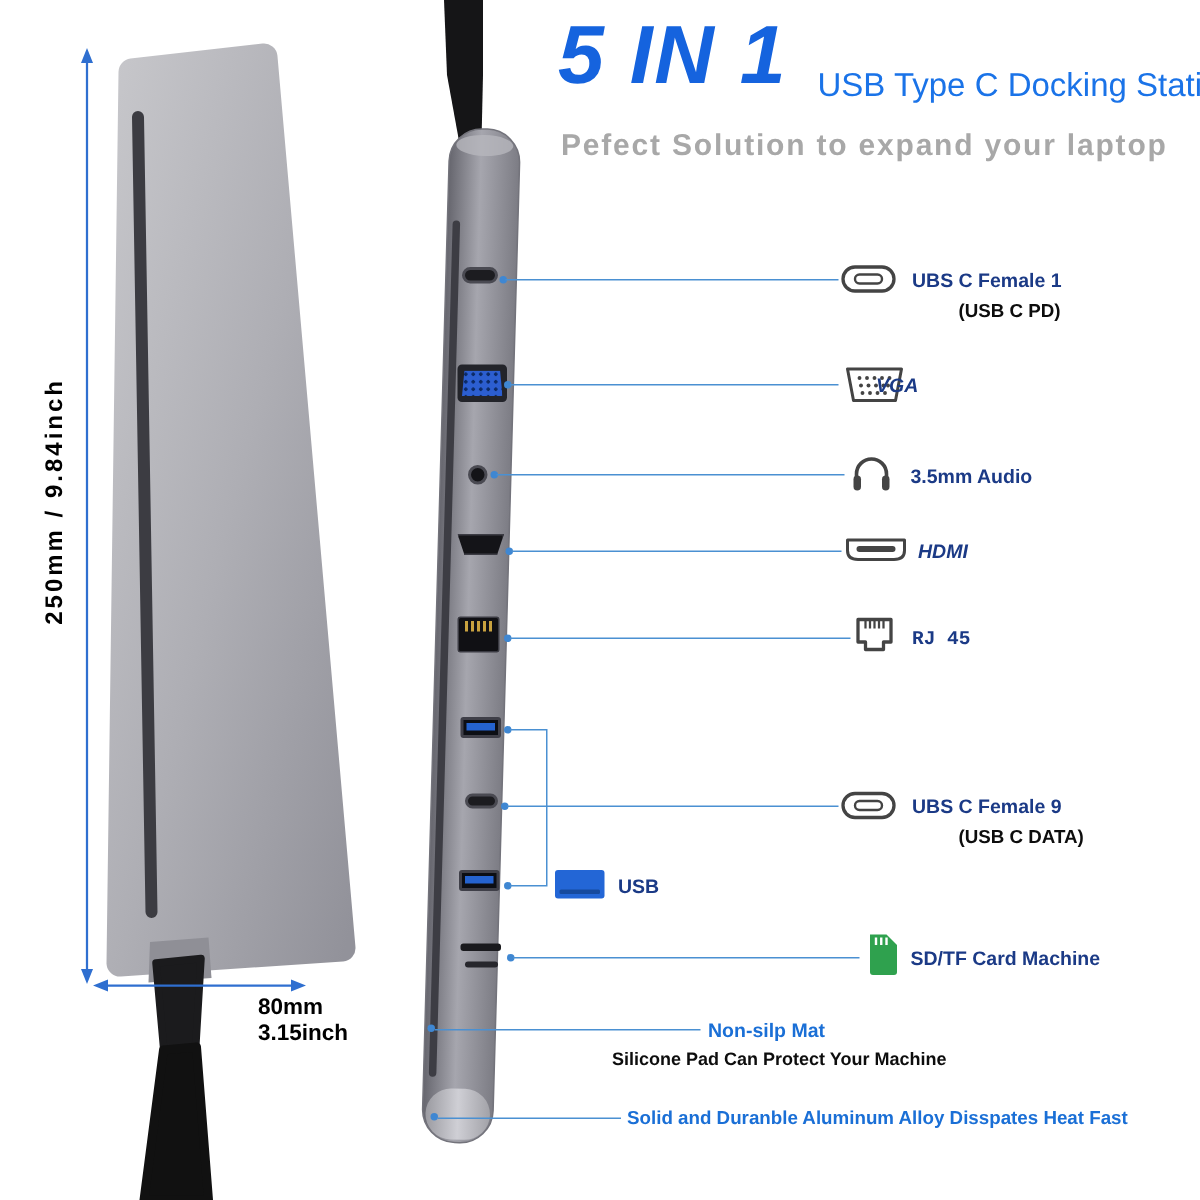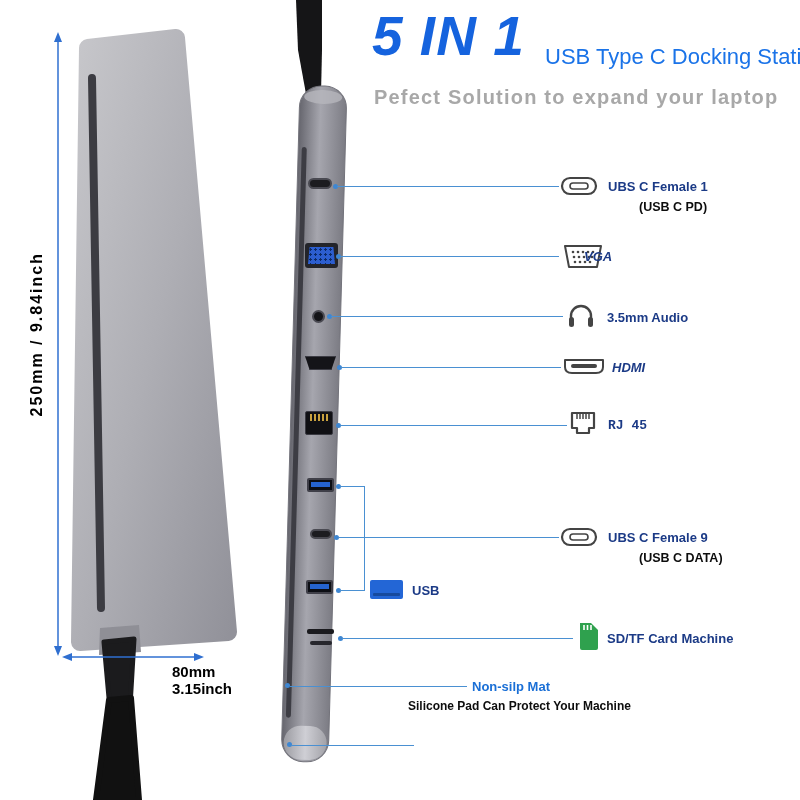--- a/index.html
+++ b/index.html
@@ -240,14 +240,15 @@
   <div class="plabel" style="left:608px;top:418px;font-family:Liberation Mono, monospace;">RJ 45</div>
 
   <div class="plabel" style="left:608px;top:530px;">UBS C Female 9</div>
   <div class="psub" style="left:602px;top:551px;">(USB C DATA)</div>
 
   <div class="plabel" style="left:412px;top:583px;">USB</div>
   <div class="plabel" style="left:607px;top:631px;">SD/TF Card Machine</div>
 
   <div class="flabel" style="left:472px;top:679px;">Non-silp Mat</div>
   <div class="fsub" style="left:408px;top:699px;">Silicone Pad Can Protect Your Machine</div>
+  <div class="flabel" style="left:418px;top:738px;font-size:12.5px;">Solid and Duranble Aluminum Alloy Disspates Heat Fast</div>
 
 </div>
 
 </body></html>

